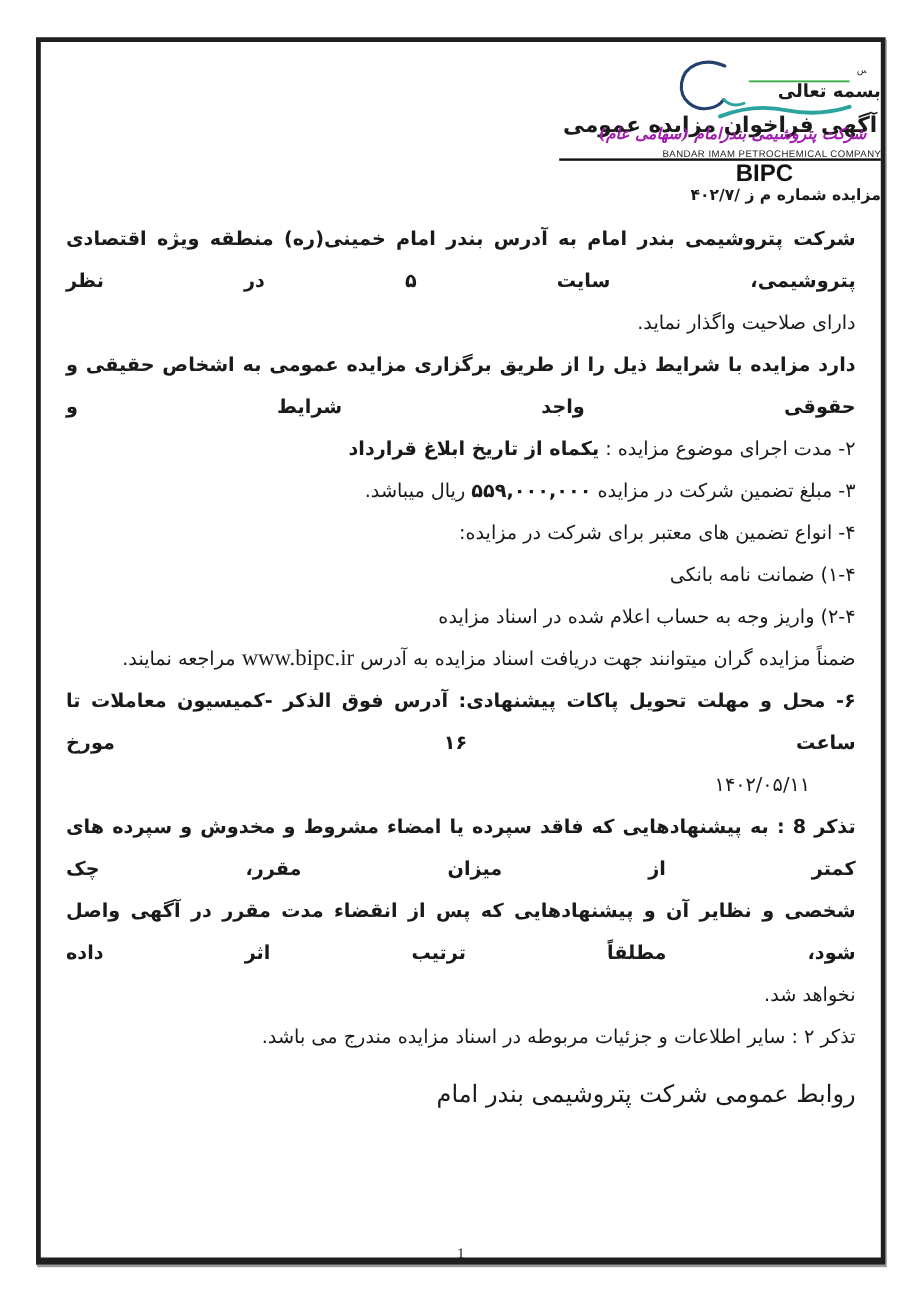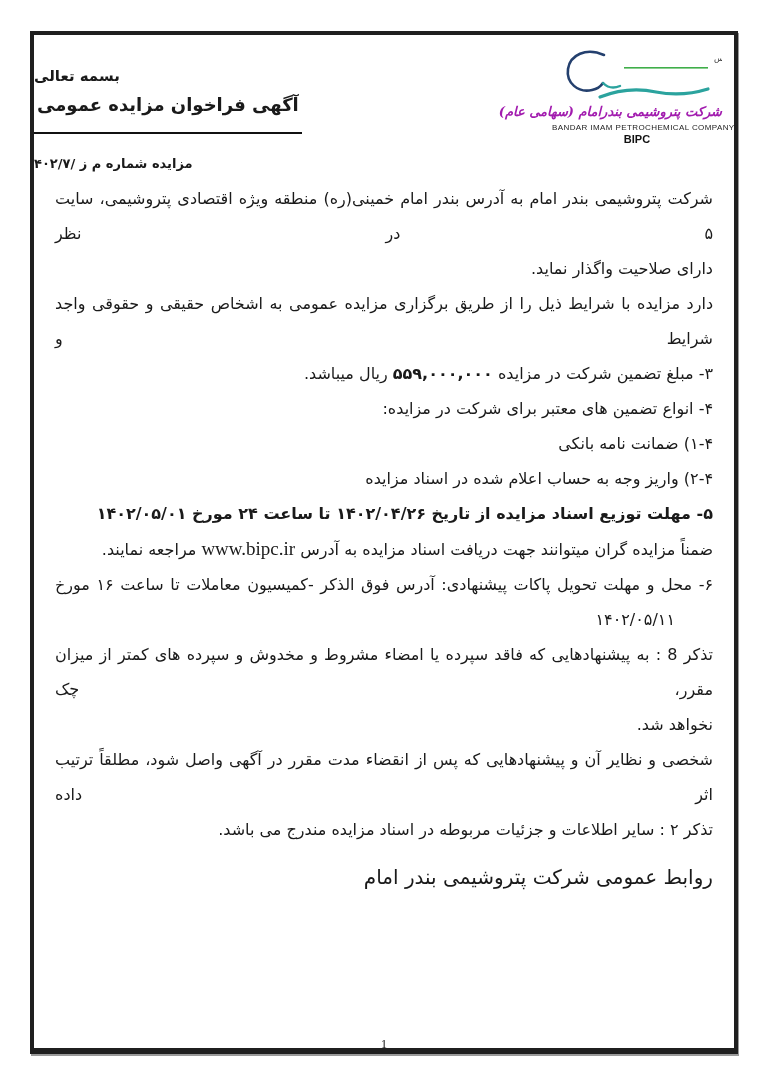--- a/index.html
+++ b/index.html
@@ -19,38 +19,38 @@
   .emblem{position:relative;height:58px;}
   .logo-calligraphy{
     font-family:"DejaVu Serif",serif;font-weight:bold;font-style:italic;
     font-size:13px;direction:rtl;white-space:nowrap;color:#a21caf;margin-top:1px;
   }
   .logo-en{
     font-family:"Liberation Sans",sans-serif;font-weight:normal;font-size:8px;
     letter-spacing:.4px;color:#222;margin-top:4px;white-space:nowrap;
   }
   .logo-abbr{
-    font-family:"Liberation Sans",sans-serif;font-weight:bold;font-size:11px;
+    font-family:"Liberation Sans",sans-serif;font-weight:bold;font-size:20px;
     color:#111;margin-top:1px;
   }
   
-  .header{padding-top:32px;text-align:left;direction:rtl;}
+  .header{padding-top:32px;text-align:right;direction:rtl;}
   .besmeh{font-size:15px;font-weight:bold;}
   .title-wrap{margin-top:9px;}
   .doc-title{
     display:inline-block;font-size:18px;font-weight:bold;
     border-bottom:2px solid #111;padding:0 3px 17px 3px;
   }
   .doc-number{font-size:13px;font-weight:bold;margin-top:22px;}
   
   .body-text{
     direction:rtl;padding:10px 21px 0 21px;font-size:16px;line-height:35px;
   }
   .line{margin:0;text-align:right;}
-  .line.fill{text-align:justify;text-align-last:justify;}
+  .line.fill{text-align:justify;text-align-last:justify;font-weight:bold;}
   .line.date{padding-left:0;padding-right:38px;}
   .b{font-weight:bold;}
   .lat{font-family:"Liberation Serif",serif;font-size:19px;}
   
   .signature{
     direction:rtl;text-align:right;padding:18px 21px 0 30px;
     font-size:20px;font-weight:normal;
   }
   .page-number{
     position:absolute;left:50%;bottom:-2px;transform:translateX(-50%);
@@ -86,30 +86,30 @@
     <div class="title-wrap">
       <span class="doc-title">آگهی فراخوان مزایده عمومی</span>
     </div>
     <div class="doc-number">مزایده شماره م ز /۴۰۲/۷</div>
   </div>
 
   <div class="body-text">
       <p class="line fill"><span>شرکت پتروشیمی بندر امام به آدرس بندر امام خمینی(ره) منطقه ویژه اقتصادی پتروشیمی، سایت ۵ در نظر</span></p>
       <p class="line"><span>دارای صلاحیت واگذار نماید.</span></p>
       <p class="line fill"><span>دارد مزایده با شرایط ذیل را از طریق برگزاری مزایده عمومی به اشخاص حقیقی و حقوقی واجد شرایط و</span></p>
+      <p class="line"><span>۲- مدت اجرای موضوع مزایده :  </span><span class="b">یکماه از تاریخ ابلاغ قرارداد</span></p>
       <p class="line"><span>۳- مبلغ تضمین شرکت در مزایده  </span><span class="b">۵۵۹,۰۰۰,۰۰۰</span><span> ریال میباشد.</span></p>
       <p class="line"><span>۴- انواع تضمین های معتبر برای شرکت در مزایده:</span></p>
       <p class="line"><span>۴‏-‏۱) ضمانت نامه بانکی</span></p>
       <p class="line"><span>۴‏-‏۲) واریز وجه به حساب اعلام شده در اسناد مزایده</span></p>
-      <p class="line"><span class="b">۵- مهلت توزیع اسناد مزایده از تاریخ ۱۴۰۲/۰۴/۲۶ تا ساعت ۲۴ مورخ ۱۴۰۲/۰۵/۰۱</span></p>
       <p class="line"><span>ضمناً مزایده گران میتوانند جهت دریافت اسناد مزایده به آدرس </span><span class="lat">www.bipc.ir</span><span> مراجعه نمایند.</span></p>
       <p class="line fill"><span>۶- محل و مهلت تحویل پاکات پیشنهادی: آدرس فوق الذکر -کمیسیون معاملات تا ساعت ۱۶ مورخ</span></p>
       <p class="line date"><span>۱۴۰۲/۰۵/۱۱</span></p>
       <p class="line fill"><span>تذکر 8 : به پیشنهادهایی که فاقد سپرده یا امضاء مشروط و مخدوش و سپرده های کمتر از میزان مقرر، چک</span></p>
+      <p class="line fill"><span>شخصی و نظایر آن و پیشنهادهایی که پس از انقضاء مدت مقرر در آگهی واصل شود، مطلقاً ترتیب اثر داده</span></p>
       <p class="line"><span>نخواهد شد.</span></p>
-      <p class="line fill"><span>شخصی و نظایر آن و پیشنهادهایی که پس از انقضاء مدت مقرر در آگهی واصل شود، مطلقاً ترتیب اثر داده</span></p>
       <p class="line"><span>تذکر ۲ : سایر اطلاعات و جزئیات مربوطه در اسناد مزایده مندرج می باشد.</span></p>
     </div>
 
   <div class="signature">روابط عمومی شرکت پتروشیمی بندر امام</div>
 
   <div class="page-number">1</div>
 </div>
 
 </body></html>

